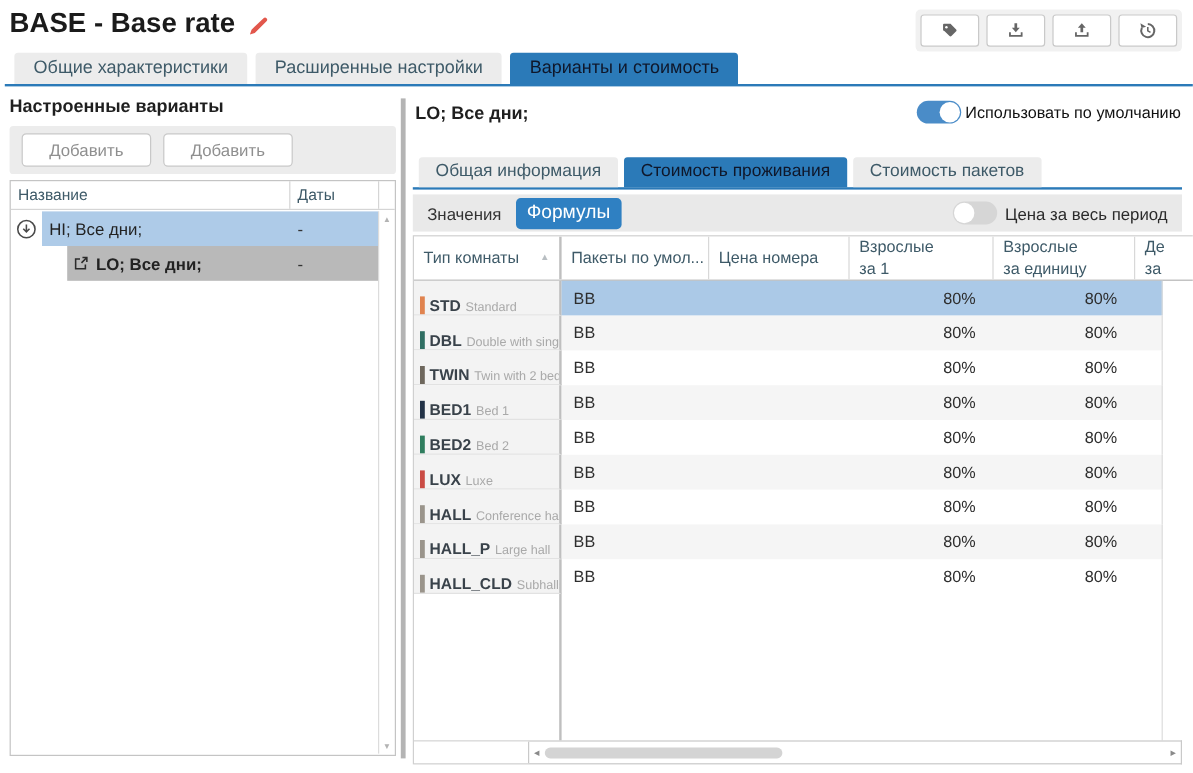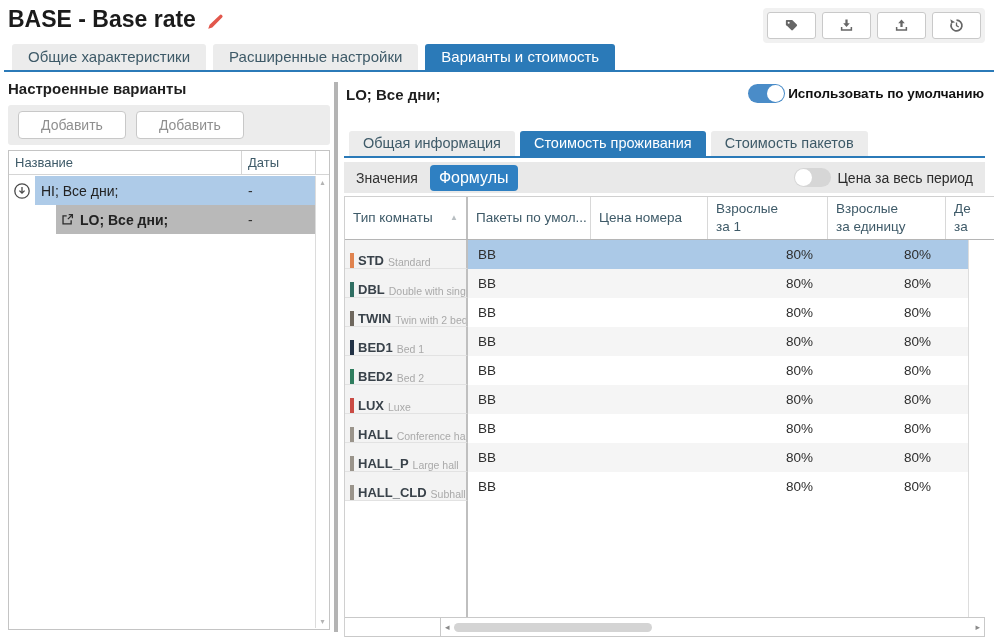--- a/index.html
+++ b/index.html
@@ -10,21 +10,21 @@
   .title-row{position:absolute;left:8px;top:6px;display:flex;align-items:center;gap:10px}
   .page-title{font-size:23px;font-weight:bold;color:#1b1b1b}
   .edit-icon{width:18px;height:18px;margin-top:4px}
   .toolbar-group{position:absolute;right:9px;top:8px;background:#f1f1f1;border-radius:4px;padding:4px;display:flex;gap:6px}
   .tool-btn{width:49px;height:27px;background:#fff;border:1px solid #c9c9c9;border-radius:3px;display:flex;align-items:center;justify-content:center;cursor:pointer}
   .tool-btn svg{width:15px;height:15px}
 
   
   .main-tabs{position:absolute;left:4px;right:0;top:46px;height:26px;display:flex;align-items:flex-end;gap:7px;padding-left:8px;border-bottom:2px solid #2b7ab8}
   .tab{border:none;background:#ececec;color:#3e5a68;font-family:inherit;font-size:15px;padding:4px 16px 5px;border-radius:3px 3px 0 0;cursor:pointer;white-space:nowrap}
-  .tab.active{background:#2b7ab8;color:#ffffff}
+  .tab.active{background:#2b7ab8;color:#0f172a}
 
   
   .left-panel{position:absolute;left:8px;top:80px;width:322px;height:550px}
   .panel-heading{font-size:15px;font-weight:bold;color:#1f1f1f}
   .btn-bar{margin-top:8px;background:#ececec;border-radius:3px;padding:6px 10px;display:flex;gap:10px}
   .gray-btn{background:#fff;border:1px solid #c8c8c8;border-radius:4px;color:#8f8f8f;font-family:inherit;font-size:14px;padding:5px 22px;cursor:pointer}
   .variant-list{position:absolute;left:0;right:0;top:70px;bottom:0;border:1px solid #c4c4c4;background:#fff}
   .vl-header{display:flex;height:24px;border-bottom:1px solid #d5d5d5;font-size:13px;color:#3e5a68;align-items:center}
   .vl-header .c-name{flex:1;padding-left:6px;border-right:1px solid #d5d5d5;height:100%;display:flex;align-items:center}
   .vl-header .c-dates{width:74px;padding-left:6px;border-right:1px solid #d5d5d5;height:100%;display:flex;align-items:center}
@@ -48,36 +48,36 @@
   
   .right-panel{position:absolute;left:344px;top:80px;right:0;bottom:7px}
   .variant-title{position:absolute;left:2px;top:6px;font-size:15px;font-weight:bold;color:#1f1f1f}
   .default-toggle-wrap{position:absolute;right:10px;top:4px;display:flex;align-items:center;gap:3px}
   .toggle{width:37px;height:19px;border-radius:10px;position:relative;flex:none;cursor:pointer}
   .toggle.on{background:#4a8cc8}
   .toggle.off{background:#d6d6d6}
   .toggle .knob{position:absolute;top:1px;width:17px;height:17px;border-radius:50%;background:#fff}
   .toggle.on .knob{right:1px}
   .toggle.off .knob{left:1px}
-  .default-toggle-label{font-size:13.5px;font-weight:bold;color:#111}
+  .default-toggle-label{font-size:13.5px;font-weight:normal;color:#111}
 
   .sub-tabs{position:absolute;left:0;right:9px;top:50px;height:28px;display:flex;align-items:flex-end;gap:5px;padding-left:5px;border-bottom:2px solid #2b7ab8}
   .sub-tabs .tab{font-size:14.5px;padding:4px 14px 5px}
 
   .mode-bar{position:absolute;left:0;right:9px;top:82px;height:31px;background:#e9e9e9;display:flex;align-items:center;padding:0 12px}
   .mode-values{font-size:14px;color:#333;margin-right:12px;cursor:pointer}
   .mode-formulas{border:none;font-family:inherit;font-size:16px;padding:4px 9px;border-radius:4px;cursor:pointer;background:transparent;color:#333}
   .mode-formulas.active{background:#2f80c2;color:#fff}
   .mode-spacer{flex:1}
   .period-toggle-wrap{display:flex;align-items:center;gap:6px}
   .period-toggle-label{font-size:14px;color:#2b2b2b}
 
   
   .grid{position:absolute;left:0;right:0;top:116px;bottom:0;border-left:1px solid #d0d0d0;display:flex;flex-direction:column}
-  .grid-header{display:flex;height:44px;border-top:1px solid #d0d0d0;border-bottom:1px solid #b5b5b5;flex:none;overflow:hidden}
+  .grid-header{display:flex;height:38px;border-top:1px solid #d0d0d0;border-bottom:1px solid #b5b5b5;flex:none;overflow:hidden}
   .gh-cell{display:flex;flex-direction:column;justify-content:center;padding:4px 8px;font-size:13.5px;line-height:18px;color:#3e5a68;border-right:1px solid #d8d8d8;white-space:nowrap;overflow:hidden}
   .gh-cell:nth-child(1){width:123px;border-right:2px solid #bfbfbf;flex-direction:row;align-items:center}
   .gh-cell:nth-child(2){width:123px}
   .gh-cell:nth-child(3){width:117px}
   .gh-cell:nth-child(4){width:120px}
   .gh-cell:nth-child(5){width:118px}
   .gh-cell:nth-child(6){flex:1;border-right:none}
   .sort-arrow{font-size:8px;color:#b8bec2;margin-left:auto;padding-left:4px}
   .grid-body{flex:none}
   .g-row{display:flex;height:29px}

